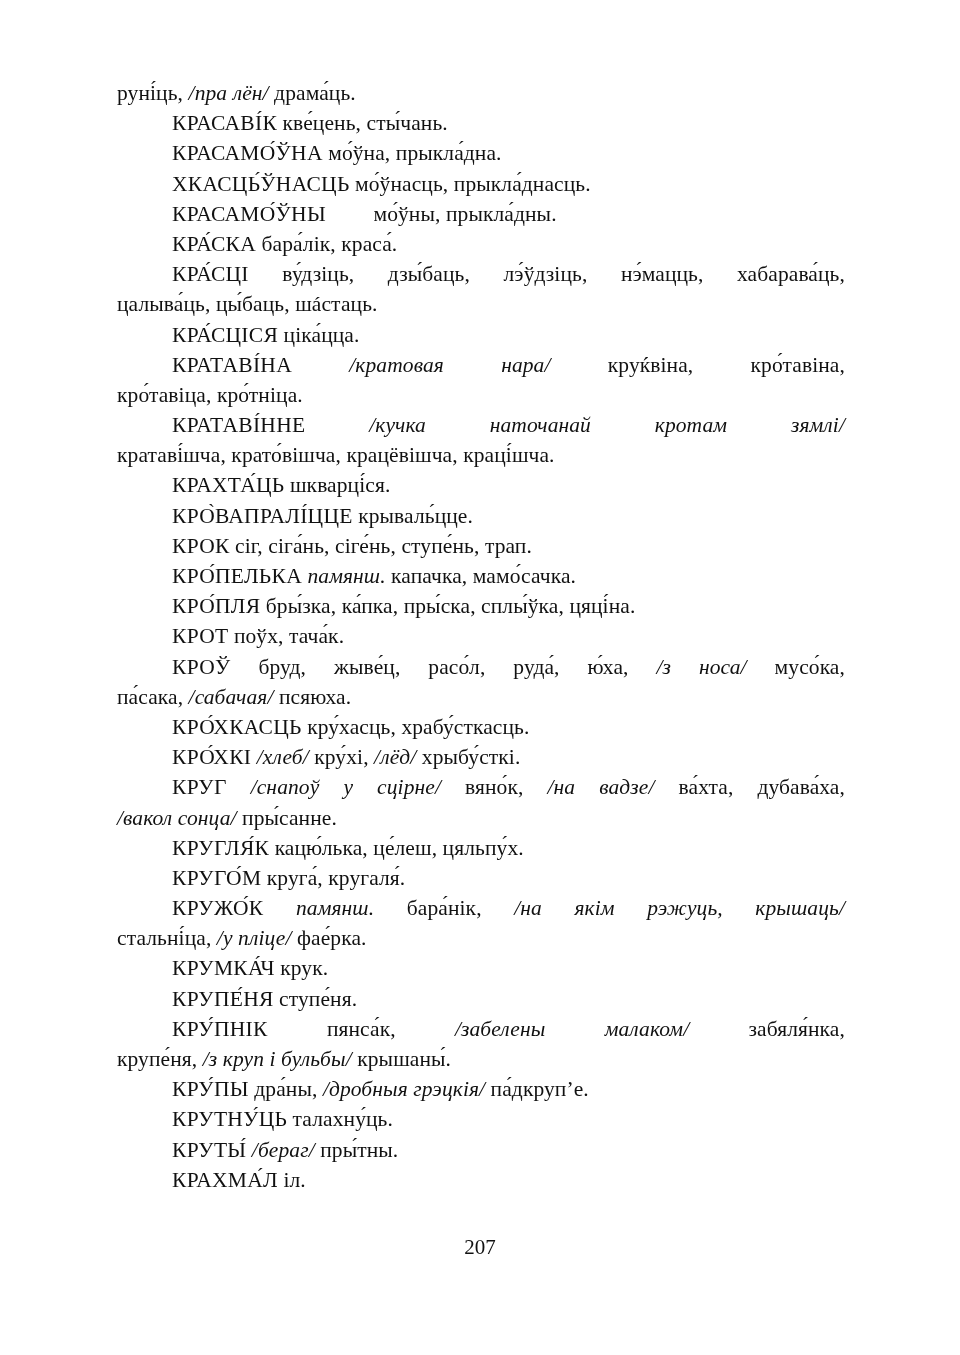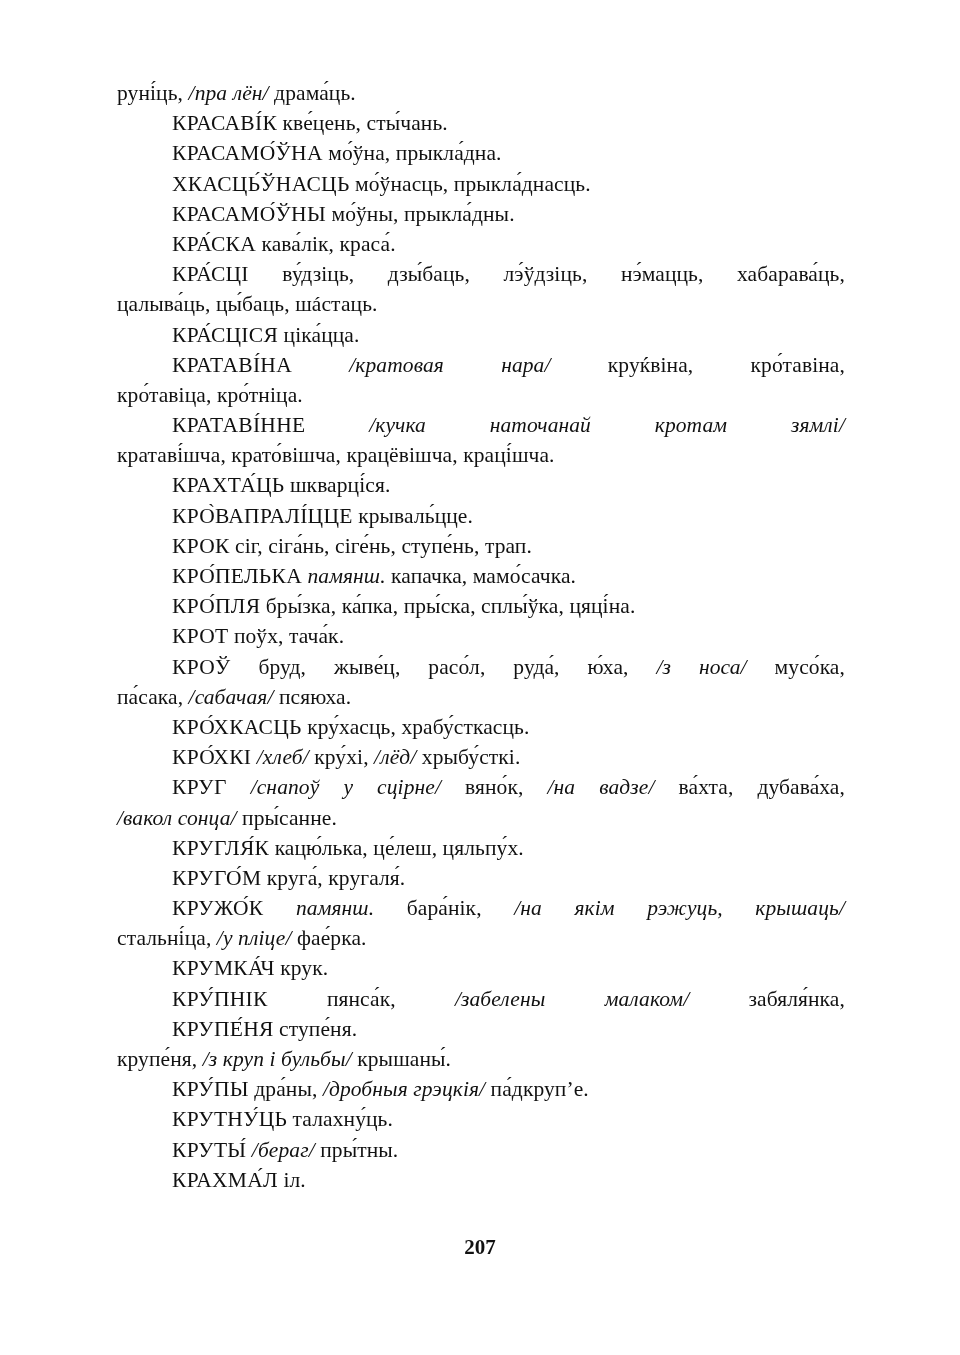--- a/index.html
+++ b/index.html
@@ -11,34 +11,34 @@
     letter-spacing: 0.1px;
   }
   .line { white-space: nowrap; height: 30.2px; }
   .line.indent { padding-left: 55px; }
   .line.justify { display: flex; justify-content: space-between; white-space: nowrap; }
   .hw { font-weight: normal; letter-spacing: 0.3px; }
   .it { font-style: italic; }
   .sp { display: inline; }
   .page-number {
     position: absolute; left: 0; width: 960px; top: 1235px; text-align: center;
-    font-family: "Liberation Serif", "DejaVu Serif", serif; font-weight: bold;
+    font-family: "Liberation Serif", "DejaVu Serif", serif; font-weight: normal;
     font-size: 21px; color: #111111;
   }
 </style>
 </head>
 <body>
 
 <div class="page" id="page">
     <div class="line"><span class="sp" style="white-space: pre; font-family: Liberation Serif, serif;">руні́ць, </span><span class="it" style="white-space: pre;">/пра лён/</span><span class="sp" style="white-space: pre;"> драма́ць.</span></div>
     <div class="line indent"><span class="hw" style="white-space: pre;">КРАСАВІ́К</span><span class="sp" style="white-space: pre;"> кве́цень, сты́чань.</span></div>
     <div class="line indent"><span class="hw" style="white-space: pre;">КРАСАМО́ЎНА</span><span class="sp" style="white-space: pre;"> мо́ўна, прыкла́дна.</span></div>
     <div class="line indent"><span class="hw" style="white-space: pre;">ХКАСЦЬ́ЎНАСЦЬ</span><span class="sp" style="white-space: pre;"> мо́ўнасць, прыкла́днасць.</span></div>
-    <div class="line indent"><span class="hw" style="white-space: pre;">КРАСАМО́ЎНЫ</span><span class="sp" style="white-space: pre;"> мо́ўны, прыкла́дны.</span></div>
-    <div class="line indent"><span class="hw" style="white-space: pre;">КРА́СКА</span><span class="sp" style="white-space: pre;"> кава́лік, краса́.</span></div>
+    <div class="line indent"><span class="hw" style="white-space: pre;">КРАСАМО́ЎНЫ</span><span class="sp" style="white-space: pre; margin-left: 42px;"> мо́ўны, прыкла́дны.</span></div>
+    <div class="line indent"><span class="hw" style="white-space: pre;">КРА́СКА</span><span class="sp" style="white-space: pre;"> бара́лік, краса́.</span></div>
     <div class="line indent justify">
       <span class="hw">КРА́СЦІ</span>
       <span class="sp">ву́дзіць,</span>
       <span class="sp">дзы́баць,</span>
       <span class="sp">лэ́ўдзіць,</span>
       <span class="sp">нэ́мацць,</span>
       <span class="sp">хабарава́ць,</span>
     </div>
     <div class="line"><span class="sp" style="white-space: pre;">цалыва́ць, цы́баць, шáстаць.</span></div>
     <div class="line indent"><span class="hw" style="white-space: pre;">КРА́СЦІСЯ</span><span class="sp" style="white-space: pre;"> ціка́цца.</span></div>
@@ -96,27 +96,27 @@
       <span class="hw">КРУЖО́К</span>
       <span class="it">памянш.</span>
       <span class="sp">бара́нік,</span>
       <span class="it">/на</span>
       <span class="it">якім</span>
       <span class="it">рэжуць,</span>
       <span class="it">крышаць/</span>
     </div>
     <div class="line"><span class="sp" style="white-space: pre;">стальні́ца, </span><span class="it" style="white-space: pre;">/у пліце/</span><span class="sp" style="white-space: pre;"> фае́рка.</span></div>
     <div class="line indent"><span class="hw" style="white-space: pre;">КРУМКА́Ч</span><span class="sp" style="white-space: pre;"> крук.</span></div>
+    <div class="line indent"><span class="hw" style="white-space: pre;">КРУПЕ́НЯ</span><span class="sp" style="white-space: pre;"> ступе́ня.</span></div>
     <div class="line indent justify">
       <span class="hw">КРУ́ПНІК</span>
       <span class="sp">пянса́к,</span>
       <span class="it">/забелены</span>
       <span class="it">малаком/</span>
       <span class="sp">забяля́нка,</span>
     </div>
-    <div class="line indent"><span class="hw" style="white-space: pre;">КРУПЕ́НЯ</span><span class="sp" style="white-space: pre;"> ступе́ня.</span></div>
     <div class="line"><span class="sp" style="white-space: pre;">крупе́ня, </span><span class="it" style="white-space: pre;">/з круп і бульбы/</span><span class="sp" style="white-space: pre;"> крышаны́.</span></div>
     <div class="line indent"><span class="hw" style="white-space: pre;">КРУ́ПЫ</span><span class="sp" style="white-space: pre;"> дра́ны, </span><span class="it" style="white-space: pre;">/дробныя грэцкія/</span><span class="sp" style="white-space: pre;"> па́дкруп’е.</span></div>
     <div class="line indent"><span class="hw" style="white-space: pre;">КРУТНУ́ЦЬ</span><span class="sp" style="white-space: pre;"> талахну́ць.</span></div>
     <div class="line indent"><span class="hw" style="white-space: pre;">КРУТЫ́</span><span class="it" style="white-space: pre;"> /бераг/</span><span class="sp" style="white-space: pre;"> пры́тны.</span></div>
     <div class="line indent"><span class="hw" style="white-space: pre;">КРАХМА́Л</span><span class="sp" style="white-space: pre;"> іл.</span></div>
   </div>
 <div class="page-number">207</div>
 
 </body></html>

